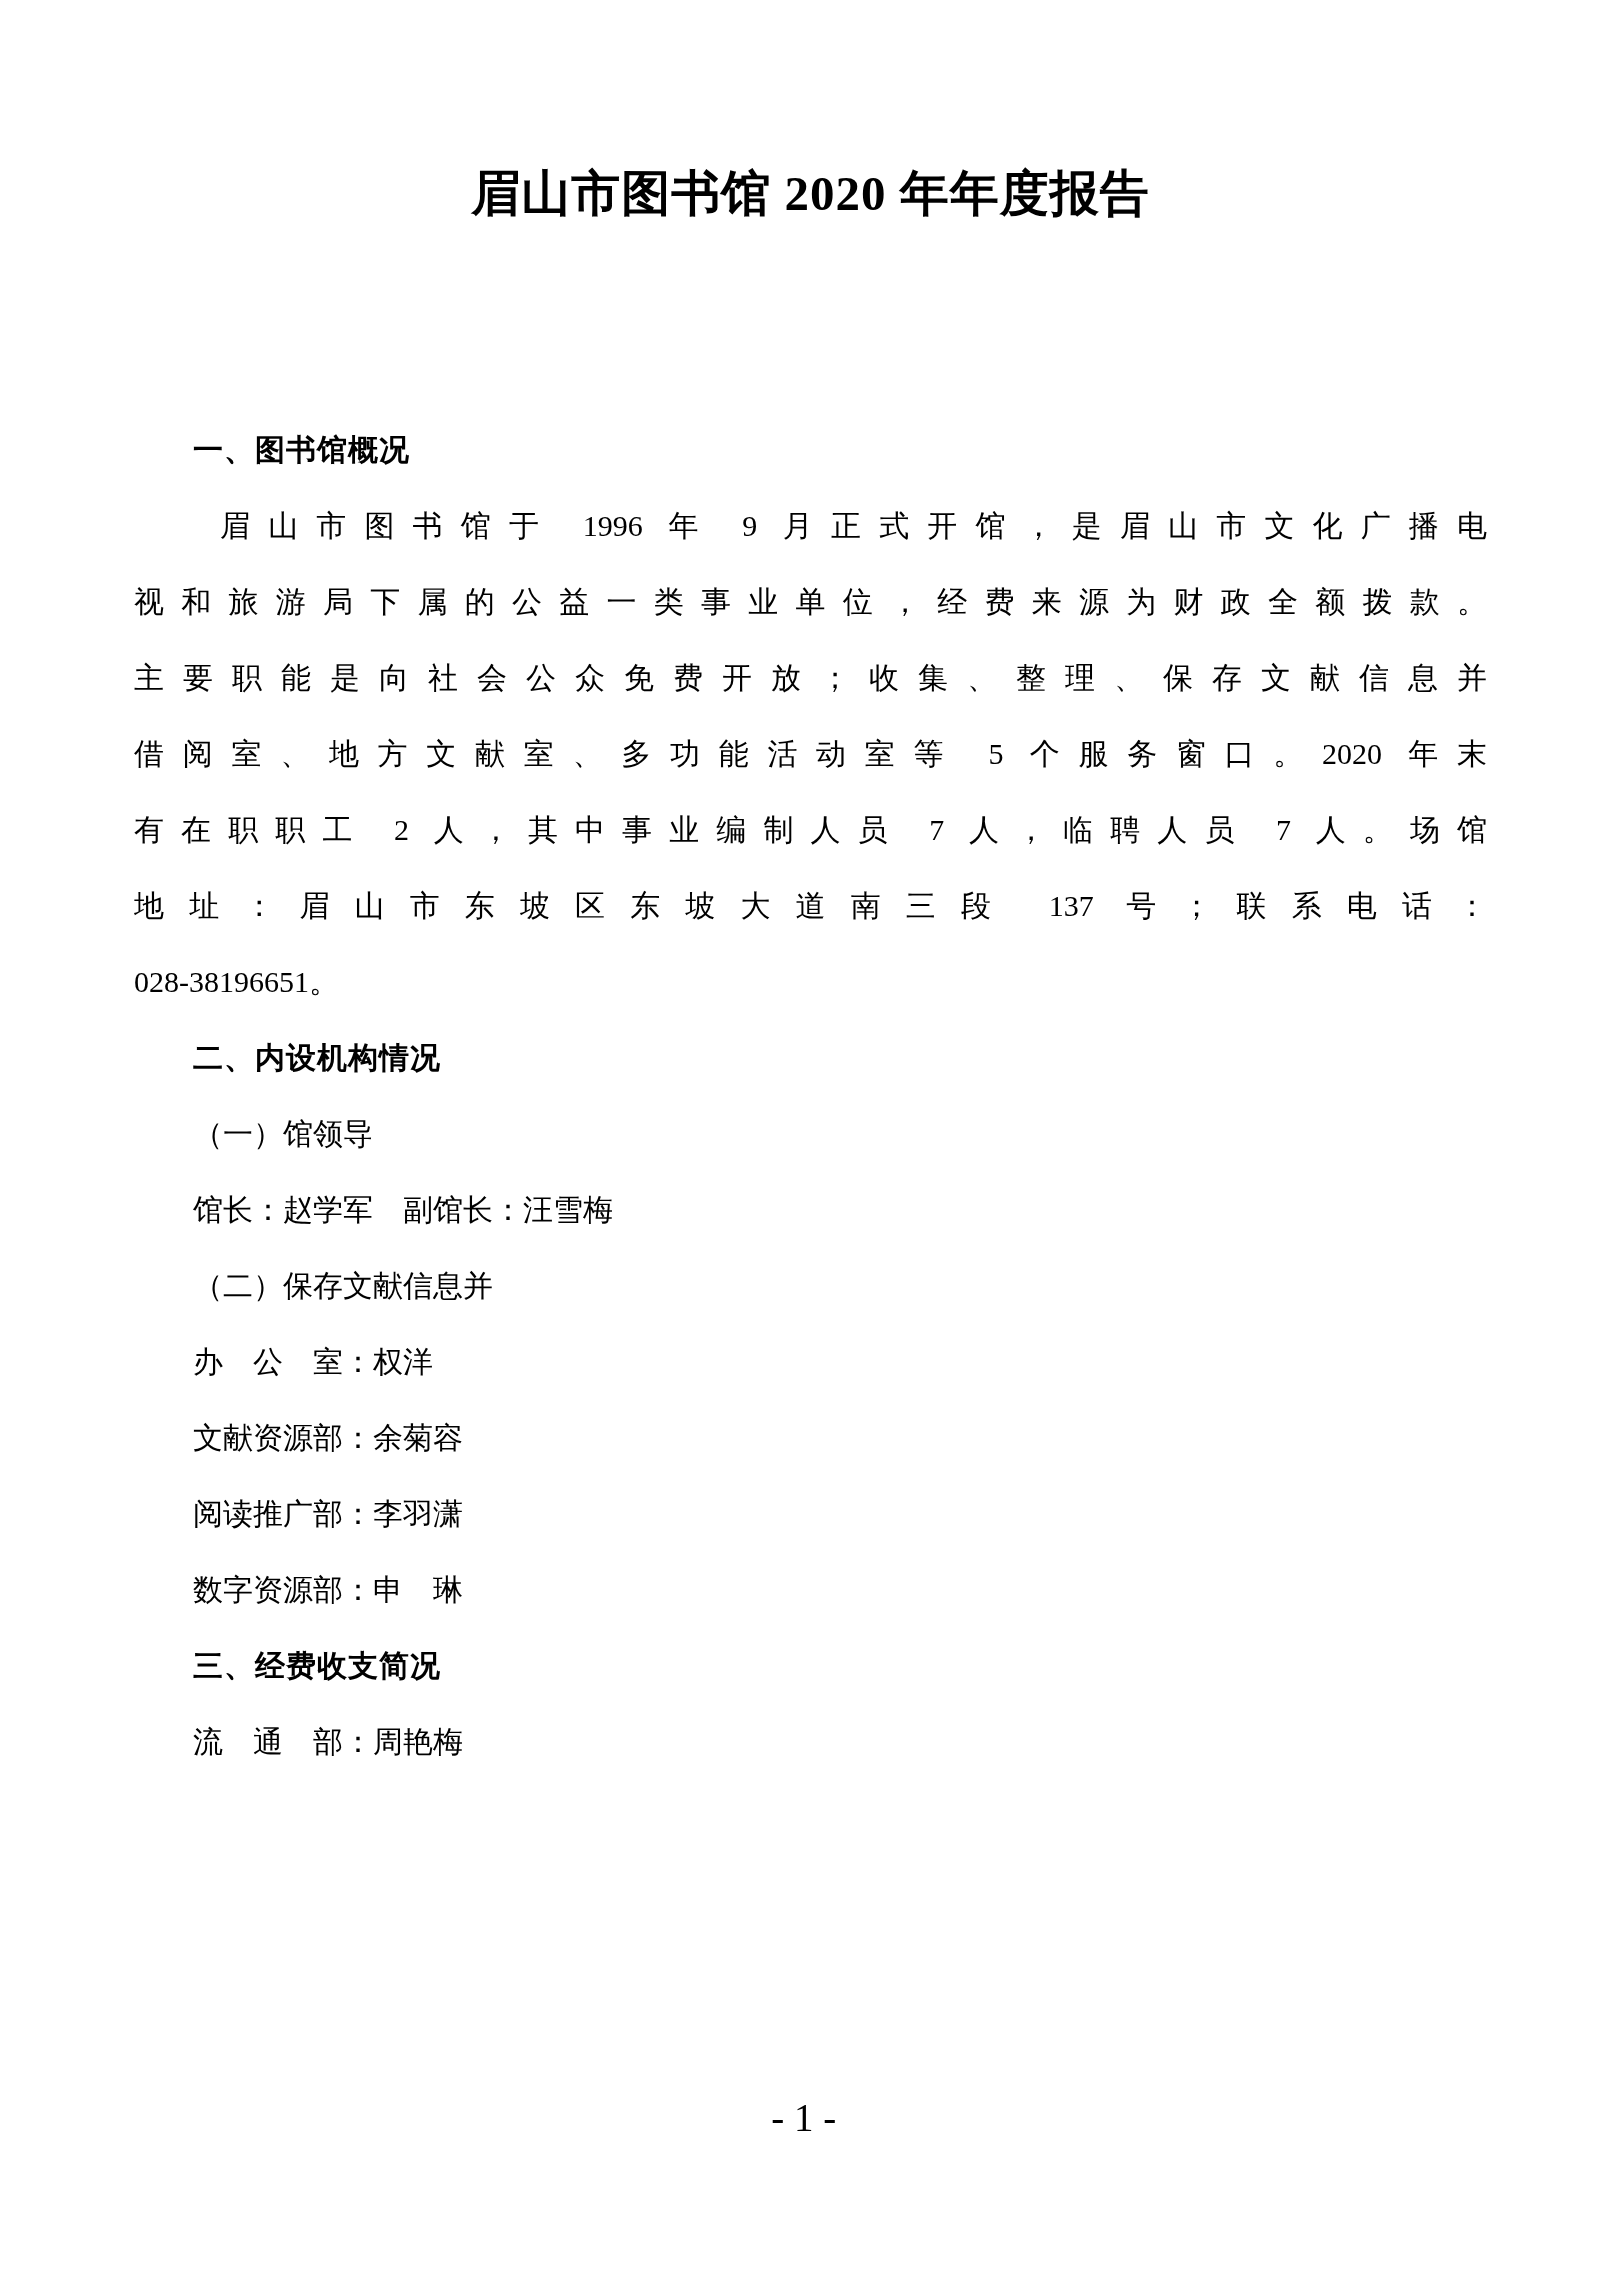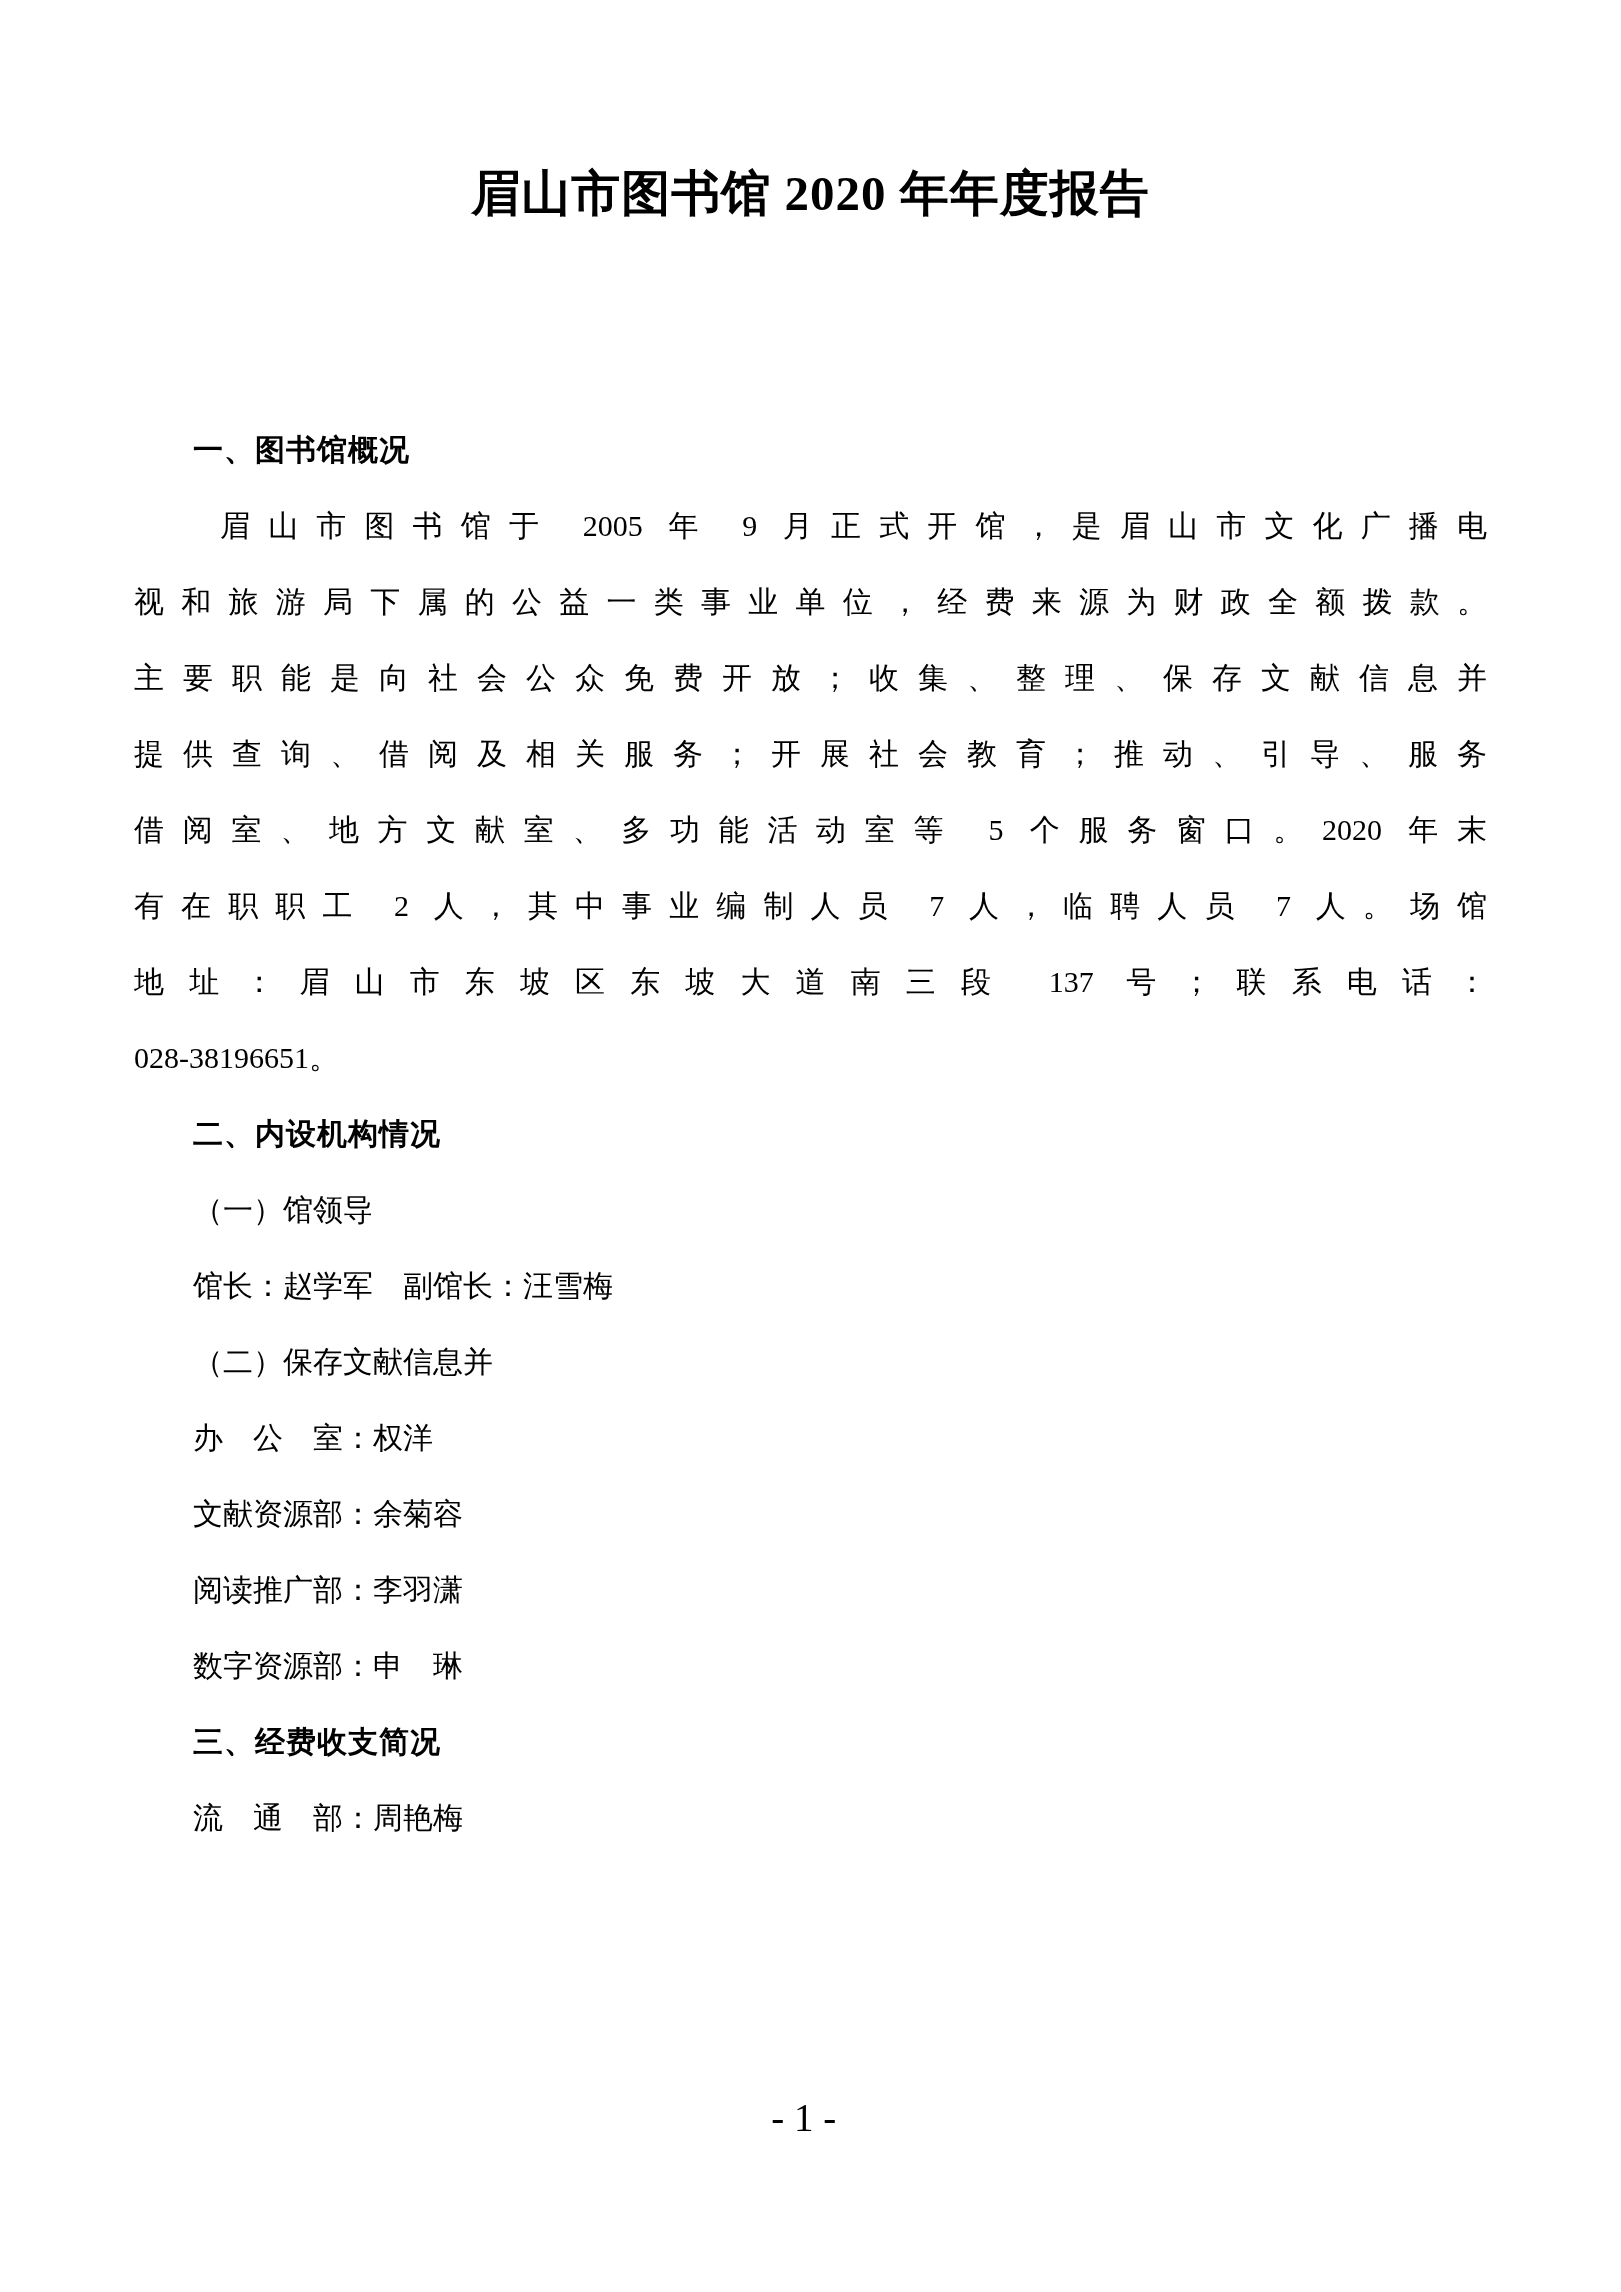--- a/index.html
+++ b/index.html
@@ -68,24 +68,23 @@
 </style>
 </head>
 <body>
 
 <div class="page">
 
   <div class="doc-title">眉山市图书馆 2020 年年度报告</div>
 
   <div class="lines">
     <div class="line t-heading indent">一、图书馆概况</div>
-    <div class="line t-body indent-first stretch">眉山市图书馆于 2005 年 9 月正式开馆，是眉山市文化广播电</div>
+    <div class="line t-body indent-first stretch">眉山市图书馆于 1996 年 9 月正式开馆，是眉山市文化广播电</div>
     <div class="line t-body stretch">视和旅游局下属的公益一类事业单位，经费来源为财政全额拨款。</div>
     <div class="line t-body stretch">主要职能是向社会公众免费开放；收集、整理、保存文献信息并</div>
-    <div class="line t-body stretch">提供查询、借阅及相关服务；开展社会教育；推动、引导、服务</div>
     <div class="line t-body stretch">借阅室、地方文献室、多功能活动室等 5 个服务窗口。2020 年末</div>
     <div class="line t-body stretch">有在职职工 2 人，其中事业编制人员 7 人，临聘人员 7 人。场馆</div>
     <div class="line t-body stretch">地址：眉山市东坡区东坡大道南三段 137 号；联系电话：</div>
     <div class="line t-body">028-38196651。</div>
     <div class="line t-heading indent">二、内设机构情况</div>
     <div class="line t-kai indent">（一）馆领导</div>
     <div class="line t-kai indent">馆长：赵学军　副馆长：汪雪梅</div>
     <div class="line t-kai indent">（二）保存文献信息并</div>
     <div class="line t-kai indent">办　公　室：权洋</div>
     <div class="line t-kai indent">文献资源部：余菊容</div>

